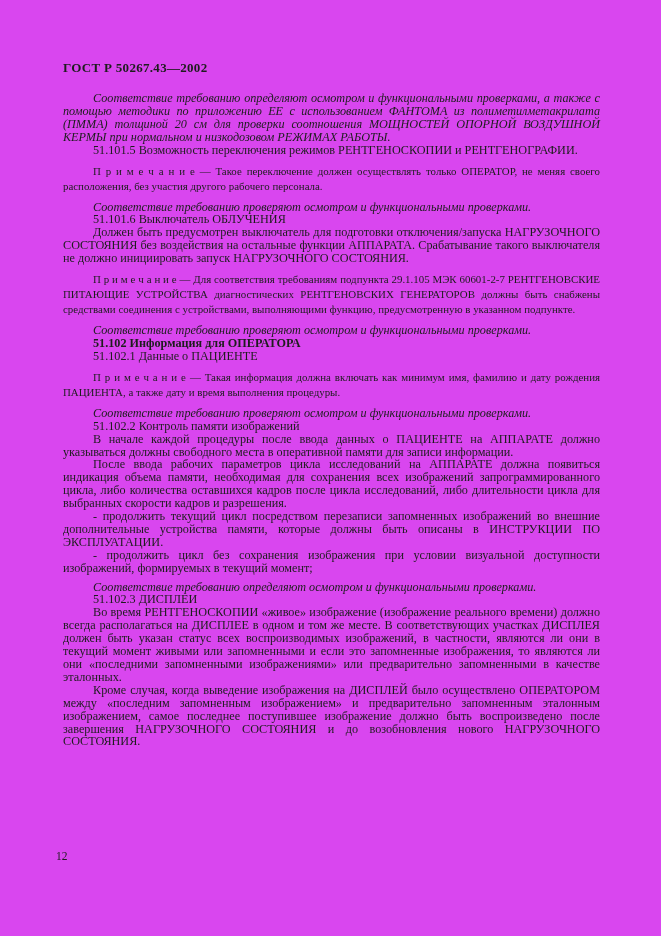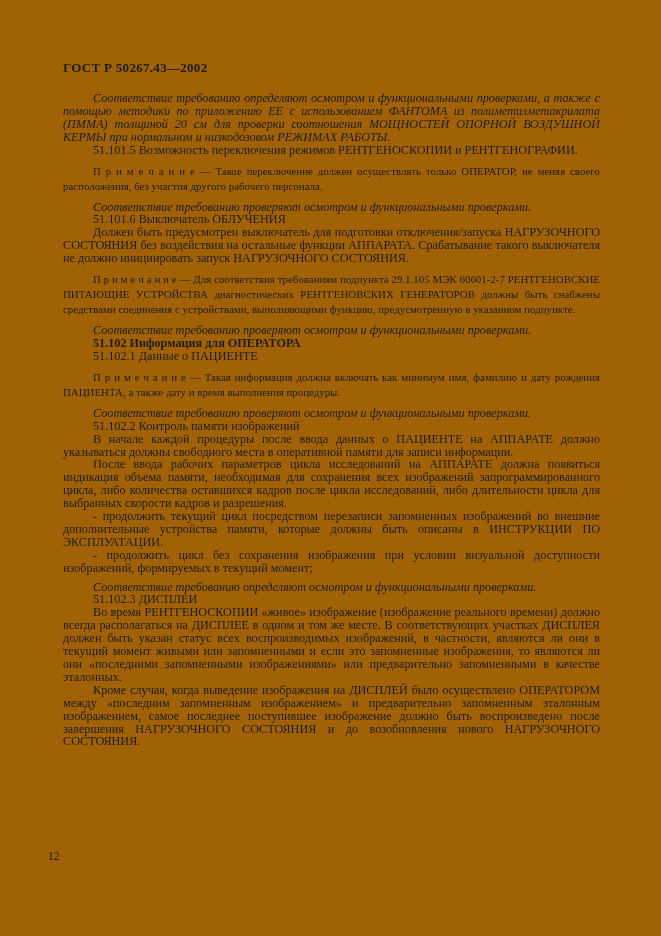--- a/index.html
+++ b/index.html
@@ -1,20 +1,20 @@
 <!DOCTYPE html>
 <html><head>
 <meta charset="utf-8">
 <style>
   html, body { margin: 0; padding: 0; background: #ffffff; }
   .page {
     position: relative;
     width: 661px;
     height: 936px;
-    background: #a16207;
+    background: #d946ef;
     box-sizing: border-box;
     padding: 60px 61px 0 63px;
     font-family: "Liberation Serif", "DejaVu Serif", serif;
     color: #1d1d1d;
     overflow: hidden;
   }
   .doc-header {
     font-weight: bold;
     font-size: 13px;
     letter-spacing: 0.3px;
@@ -35,21 +35,21 @@
     font-size: 10.9px;
     line-height: 15px;
     margin-top: 7px;
     margin-bottom: 7px;
   }
   .doc-body p.section {
     font-weight: bold;
   }
   .page-number {
     position: absolute;
-    left: 48px;
+    left: 56px;
     bottom: 74px;
     font-size: 11.5px;
   }
 </style>
 </head>
 <body>
 
 <div class="page">
   <div class="doc-header">ГОСТ Р 50267.43—2002</div>
 

